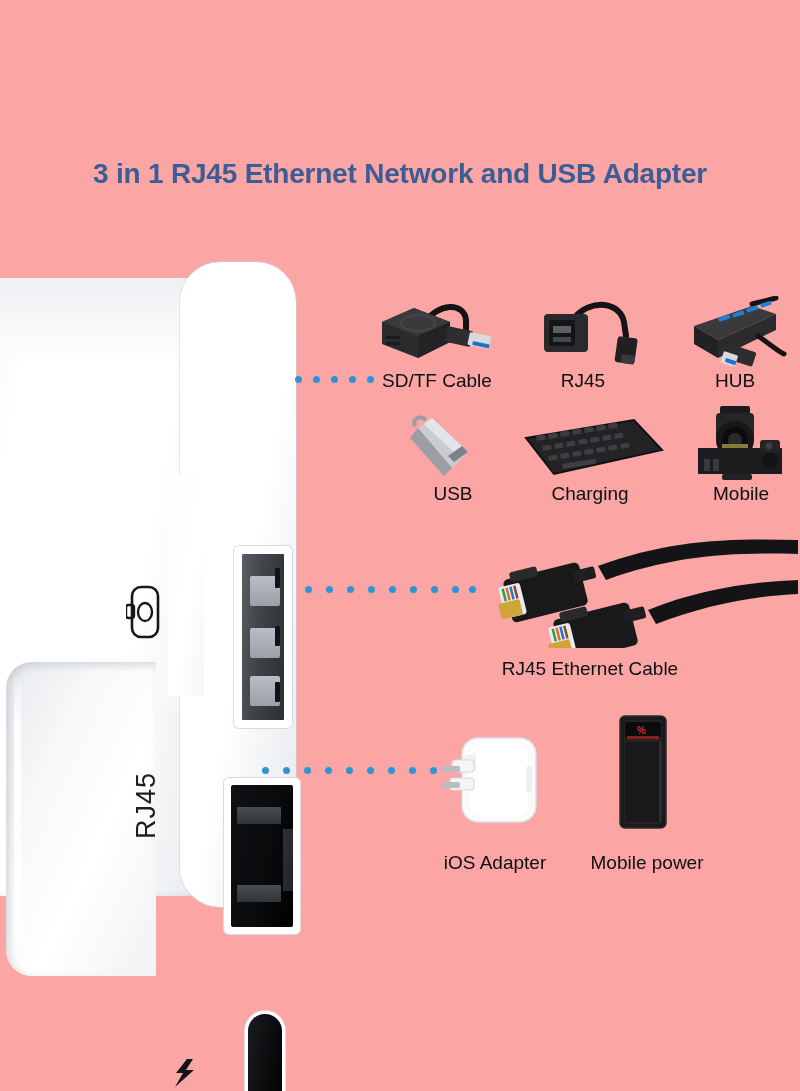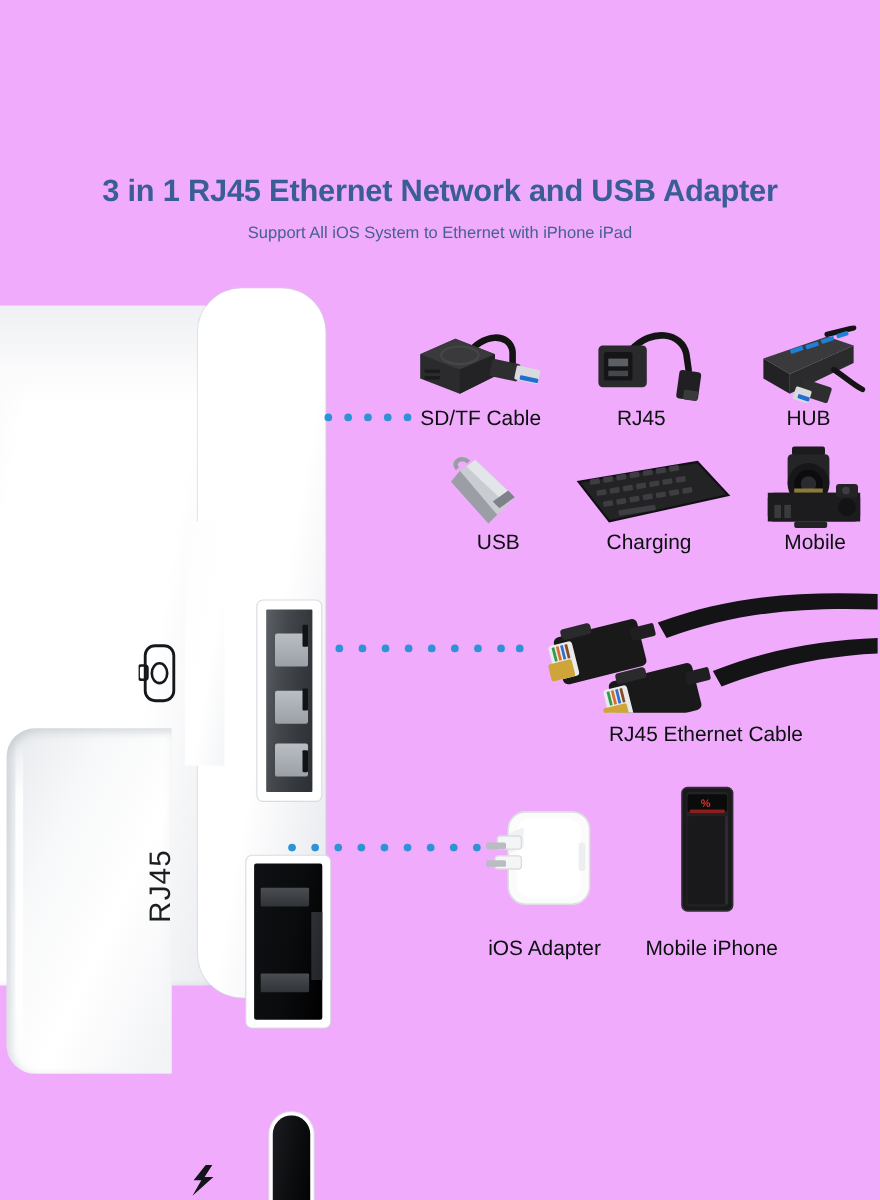--- a/index.html
+++ b/index.html
@@ -11,21 +11,21 @@
     width: 800px;
     height: 1091px;
     position: relative;
     overflow: hidden;
     font-family: "Liberation Sans", sans-serif;
     -webkit-font-smoothing: antialiased;
   }
   .stage {
     position: absolute;
     inset: 0;
-    background: #f0abfc;
+    background: #fca5a5;
   }
 
   
   .title {
     position: absolute;
     left: 0; top: 158px;
     width: 800px;
     text-align: center;
     font-size: 28px;
     font-weight: 700;
@@ -228,21 +228,20 @@
     color: #0d0f11;
     white-space: nowrap;
   }
 </style>
 </head>
 <body>
 
 <div class="stage">
 
   <div class="title">3 in 1 RJ45 Ethernet Network and USB Adapter</div>
-  <div class="subtitle">Support All iOS System to Ethernet with iPhone iPad</div>
 
   <div class="device">
     <div class="dev-body"></div>
     <div class="dev-body-top-shade"></div>
     <div class="dev-recess"></div>
     <div class="dev-recess-hi"></div>
     <div class="dev-column"></div>
     <div class="dev-column-notch"></div>
 
     <div class="icon-usb-sym">
@@ -444,21 +443,21 @@
         <rect x="74" y="78" width="22" height="32" rx="3" fill="#e9eaec"></rect>
         <rect x="70" y="94" width="22" height="16" rx="2" fill="#cfa53a"></rect>
         <rect x="77" y="80" width="2.5" height="13" fill="#2f9c4a"></rect>
         <rect x="81" y="80" width="2.5" height="13" fill="#e06a2a"></rect>
         <rect x="85" y="80" width="2.5" height="13" fill="#2b6fd0"></rect>
         <rect x="89" y="80" width="2.5" height="13" fill="#8a4b22"></rect>
         <rect x="150" y="80" width="22" height="12" rx="2" fill="#1f1f21"></rect>
       </g>
     </svg>
   </div>
-  <div class="acc-label" style="left:450px; top:658px; width:280px; text-align:right;">RJ45 Ethernet Cable</div>
+  <div class="acc-label" style="left:450px; top:658px; width:280px; text-align:center;">RJ45 Ethernet Cable</div>
 
   <div class="acc" style="left:440px; top:730px; width:106px; height:104px;">
     <svg width="106" height="104" viewBox="0 0 106 104">
       <rect x="22" y="8" width="74" height="84" rx="16" fill="#fbfbfc" stroke="#dcdee1" stroke-width="1.5"></rect>
       <rect x="30" y="14" width="58" height="72" rx="12" fill="#ffffff"></rect>
       <path d="M22 28 L36 22 L36 40 L22 46 Z" fill="#f0f1f3"></path>
       <rect x="12" y="30" width="22" height="12" rx="3" fill="#f4f5f6" stroke="#d9dbde" stroke-width="1.2"></rect>
       <rect x="10" y="48" width="24" height="12" rx="3" fill="#f4f5f6" stroke="#d9dbde" stroke-width="1.2"></rect>
       <rect x="2" y="36" width="18" height="6" rx="1.5" fill="#b9bcc1"></rect>
       <rect x="2" y="52" width="18" height="6" rx="1.5" fill="#b9bcc1"></rect>
@@ -471,15 +470,15 @@
     <svg width="64" height="120" viewBox="0 0 64 120">
       <rect x="8" y="4" width="46" height="112" rx="5" fill="#1a1a1c" stroke="#2e2e31" stroke-width="1.5"></rect>
       <rect x="12" y="8" width="38" height="104" rx="3" fill="#232326"></rect>
       <rect x="13" y="10" width="36" height="16" rx="2" fill="#0b0b0c"></rect>
       <text x="25" y="22" font-family="Liberation Sans, sans-serif" font-size="10" font-weight="700" fill="#d8322c">%</text>
       <rect x="15" y="24" width="32" height="3" rx="1" fill="#8a1f1c"></rect>
       <rect x="13" y="30" width="36" height="80" rx="2" fill="#19191b"></rect>
       <rect x="47" y="30" width="3" height="80" fill="#2c2c30"></rect>
     </svg>
   </div>
-  <div class="acc-label" style="left:572px; top:852px; width:150px;">Mobile iPhone</div>
+  <div class="acc-label" style="left:572px; top:852px; width:150px;">Mobile power</div>
 
 </div>
 
 </body></html>

